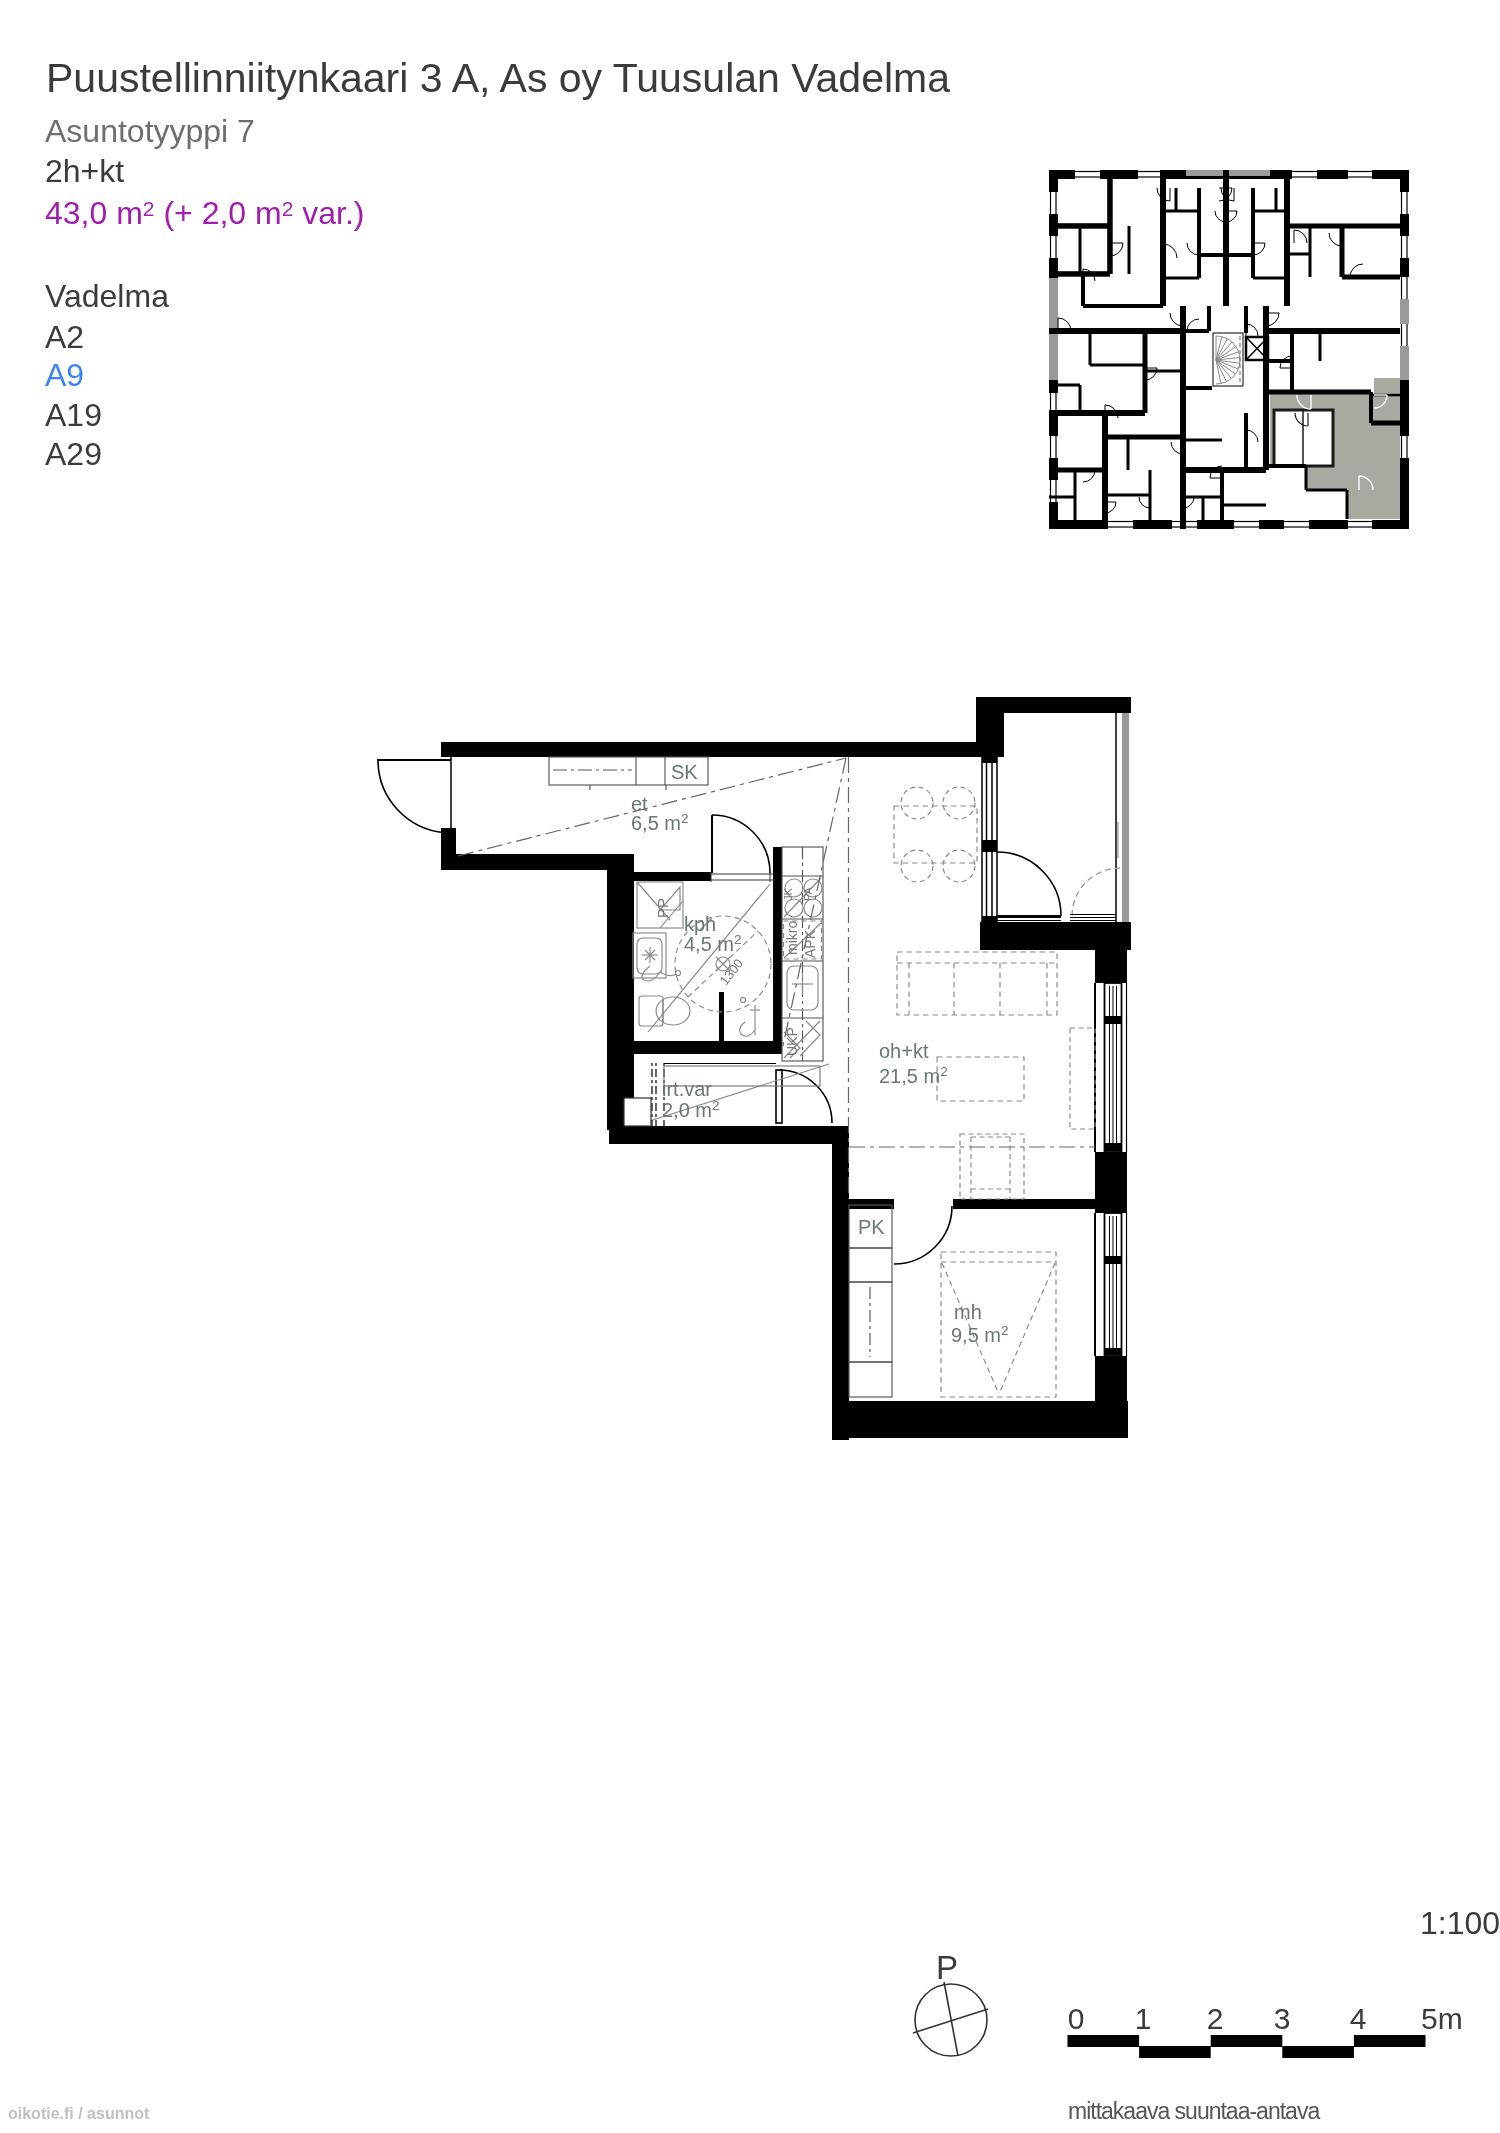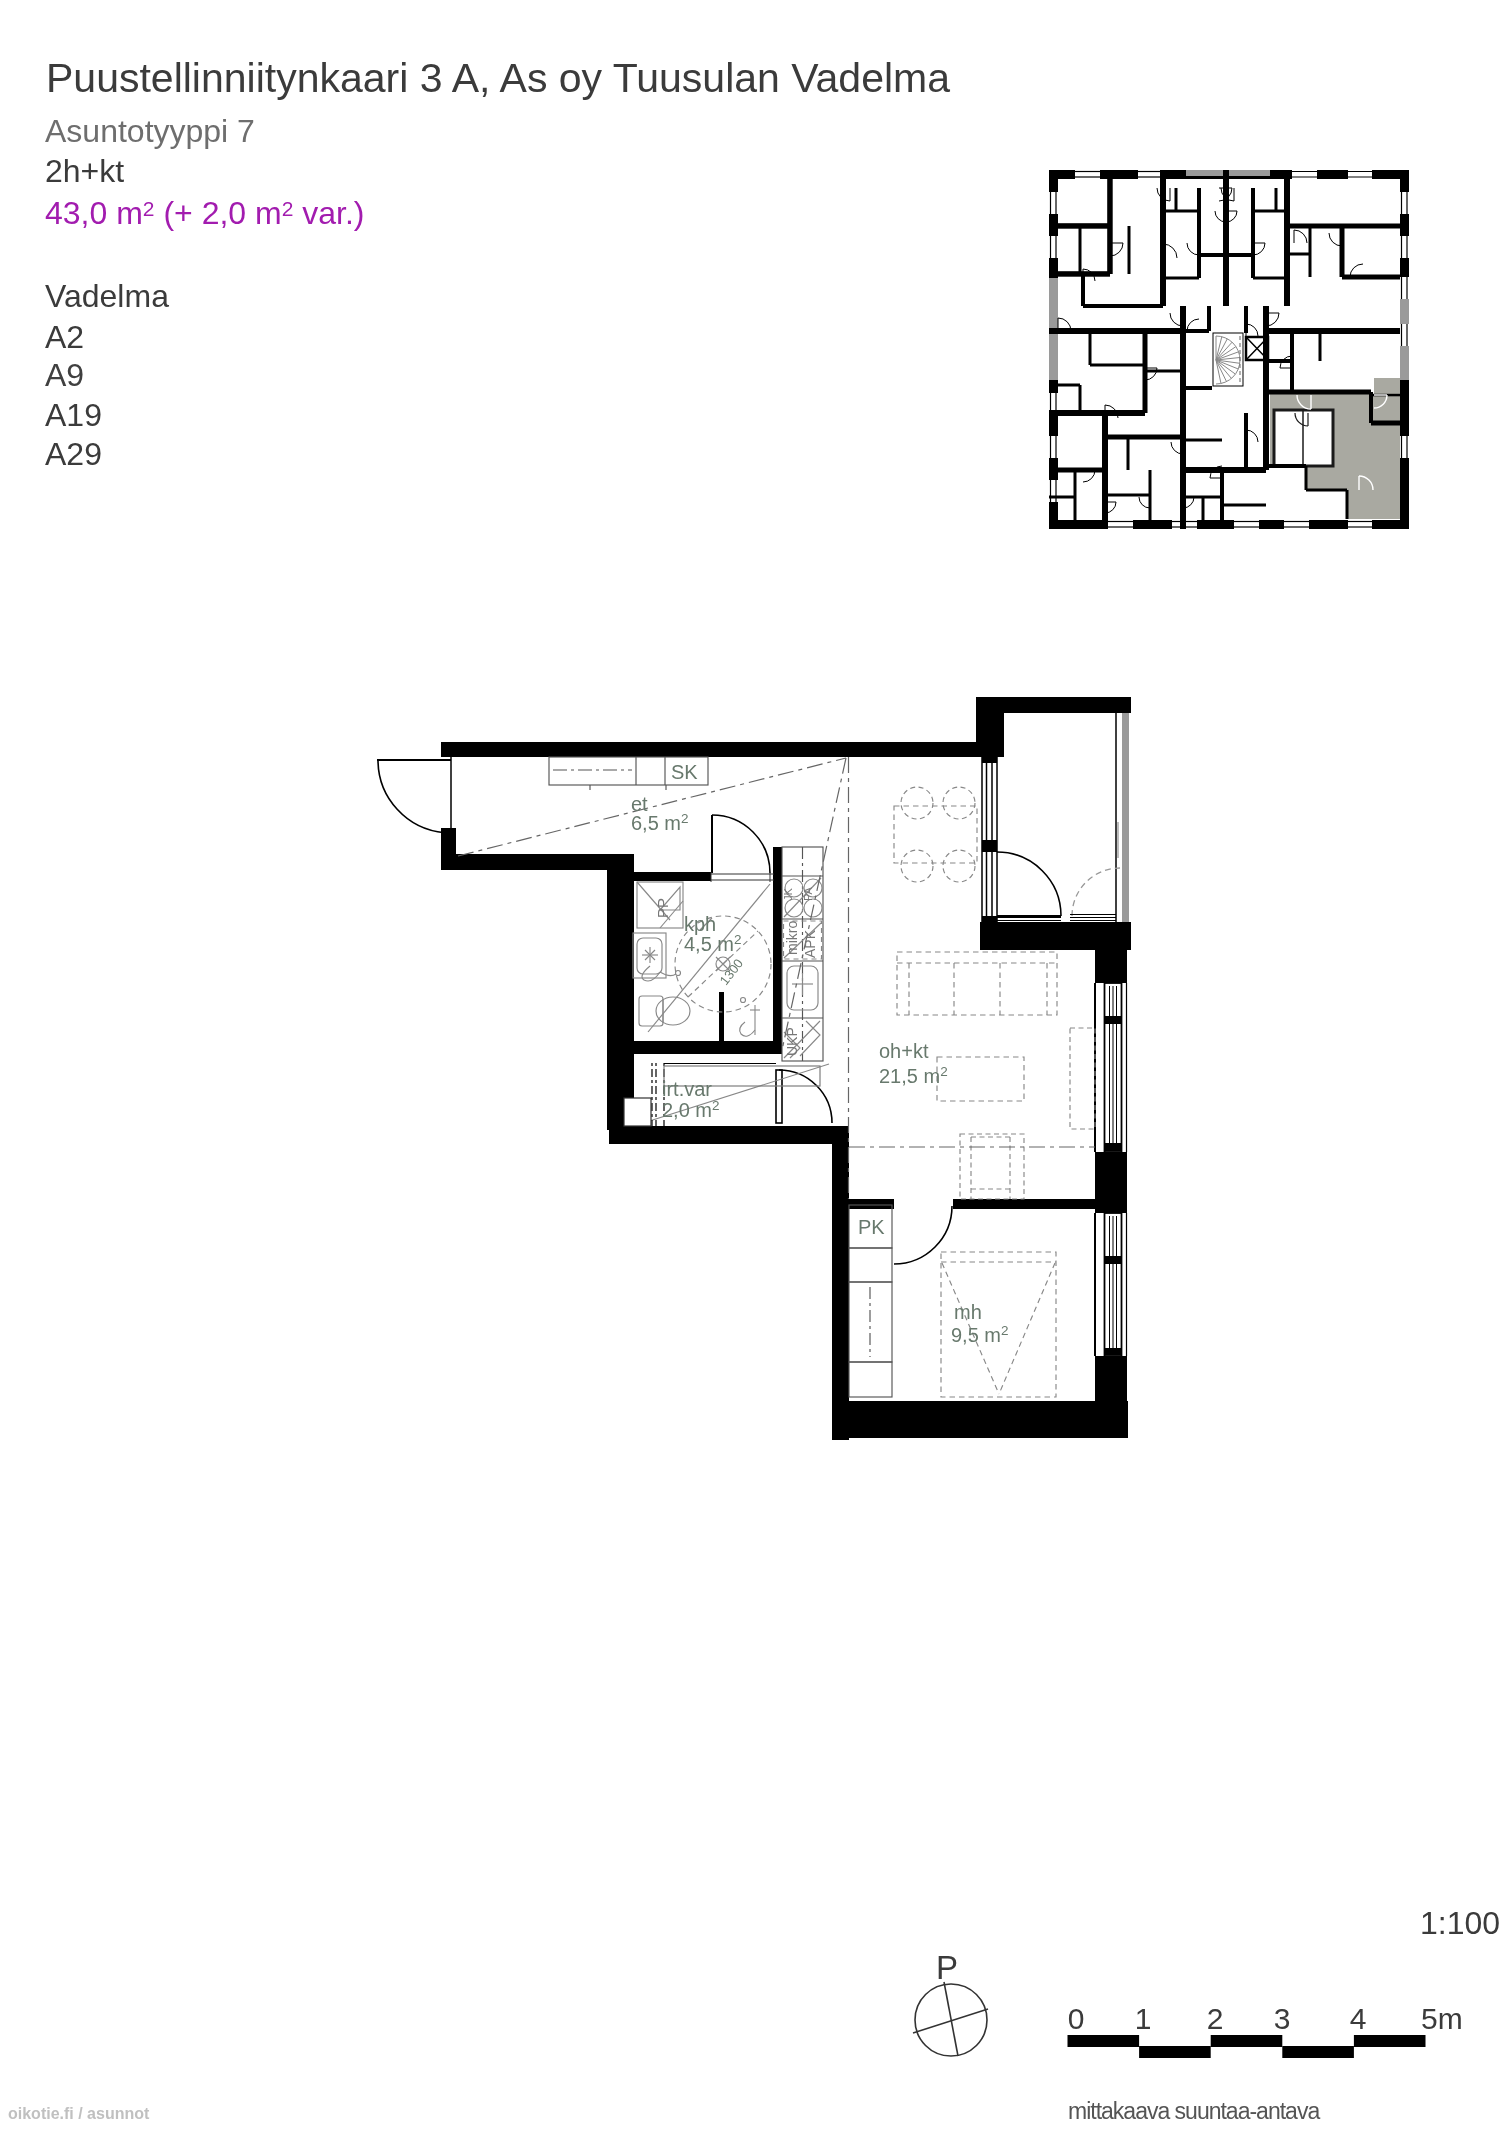--- a/index.html
+++ b/index.html
@@ -1,36 +1,36 @@
 <!DOCTYPE html>
 <html><head>
 <meta charset="utf-8">
 <style>
 html,body{margin:0;padding:0;background:#fff;}
 #page{position:relative;width:1500px;height:2133px;background:#fff;overflow:hidden;
-  font-family:"Liberation Sans",sans-serif;border-radius:18px;}
+  font-family:"Liberation Sans",sans-serif;}
 .t{position:absolute;white-space:nowrap;}
 </style>
 </head>
 <body>
 <div id="page">
 
 <div class="t" style="left:46px;top:55px;font-size:41px;color:#3b3b3b;">Puustellinniitynkaari 3 A, As oy Tuusulan Vadelma</div>
 
 <div class="t" style="left:45px;top:113px;font-size:32px;color:#6e6e6e;">Asuntotyyppi 7</div>
 
 <div class="t" style="left:45px;top:153px;font-size:32px;color:#3b3b3b;">2h+kt</div>
 
 <div class="t" style="left:45px;top:195px;font-size:32px;color:#a21caf;">43,0 m<span style="font-size:21px;vertical-align:8px;">2</span> (+ 2,0 m<span style="font-size:21px;vertical-align:8px;">2</span> var.)</div>
 
 <div class="t" style="left:45px;top:278px;font-size:32px;color:#3b3b3b;">Vadelma</div>
 
 <div class="t" style="left:45px;top:319px;font-size:32px;color:#3b3b3b;">A2</div>
 
-<div class="t" style="left:45px;top:357px;font-size:32px;color:#404040;">A9</div>
+<div class="t" style="left:45px;top:357px;font-size:32px;color:#3b82f6;">A9</div>
 
 <div class="t" style="left:45px;top:397px;font-size:32px;color:#3b3b3b;">A19</div>
 
 <div class="t" style="left:45px;top:436px;font-size:32px;color:#3b3b3b;text-align:right;">A29</div>
 
 <div class="t" style="left:1404px;top:1905px;font-size:32px;color:#3b3b3b;margin-left:16px;">1:100</div>
 
 <div class="t" style="left:1068px;top:2066px;font-size:23px;letter-spacing:-1px;color:#555;margin-top:32px;">mittakaava suuntaa-antava</div>
 
 <div class="t" style="left:8px;top:2105px;font-size:16px;font-weight:bold;color:#c0c0c0;

